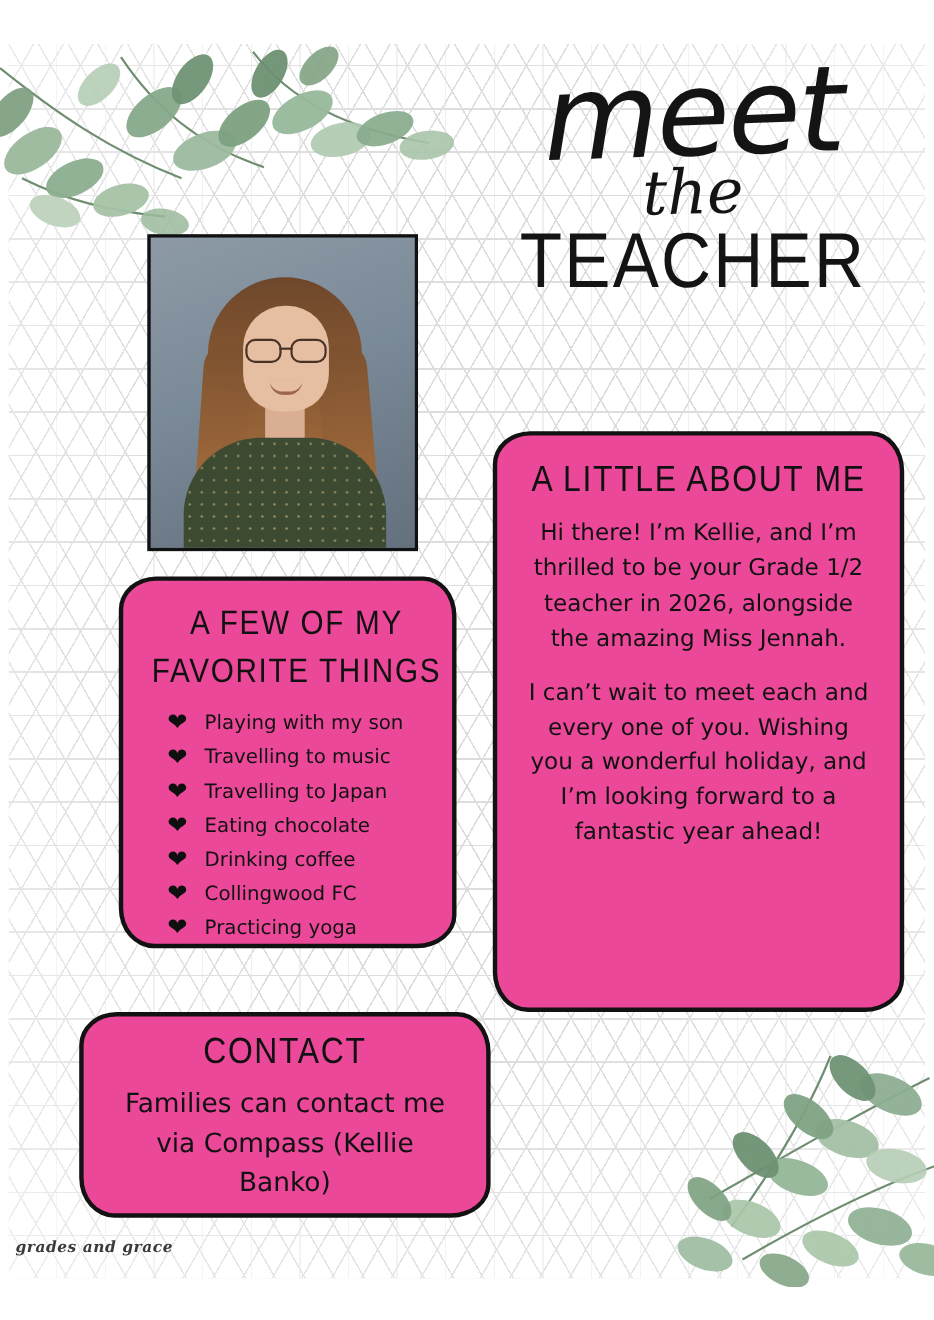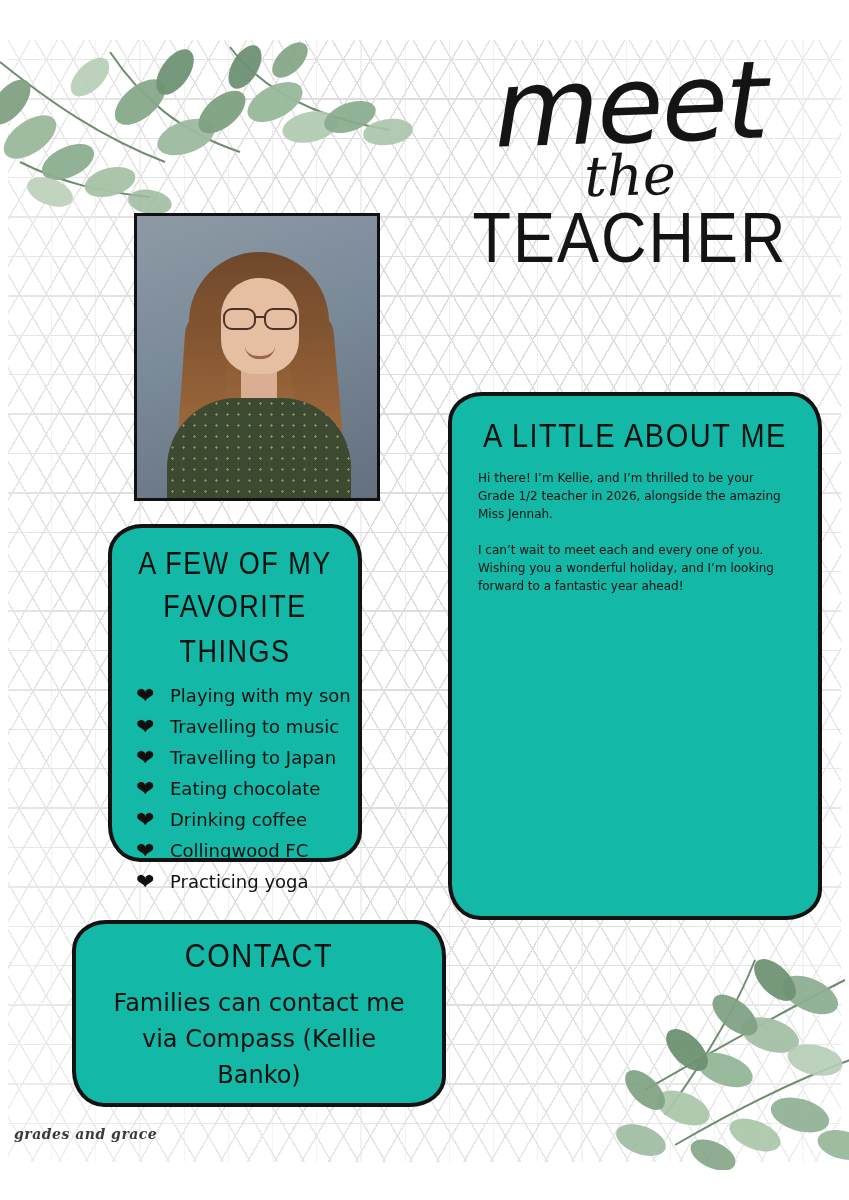--- a/index.html
+++ b/index.html
@@ -145,39 +145,40 @@
     background-image: radial-gradient(#cdbb82 1px, transparent 1.3px);
     background-size: 11px 11px;
     opacity:.55;
     border-radius: 70px 70px 0 0;
   }
   .ph-neck { position:absolute; left:104px; top:150px; width:36px; height:34px; background:#d9ae92; }
 
   
   .doodle-box {
     position: absolute;
-    background: #14b8a6;
+    background: #ec4899;
     border: 4px solid #121212;
     border-radius: 34px 30px 36px 32px / 30px 36px 30px 36px;
     box-sizing: border-box;
   }
   .box-title {
     text-align: center;
     font-family: "Liberation Sans", sans-serif;
     letter-spacing: 1.5px;
     color: #111;
     transform: scaleY(1.14);
   }
 
   
   #box-favorites {
     left: 108px;
     top: 524px;
-    width: 254px;
+    width: 307px;
     height: 338px;
+    padding-left: 16px;
   }
   #box-favorites .box-title {
     font-size: 27px;
     line-height: 1.42;
     margin-top: 22px;
   }
   .fav-list {
     list-style: none;
     margin: 20px 0 0 0;
     padding: 0 0 0 24px;
@@ -209,22 +210,23 @@
   }
   #box-about .box-title {
     font-size: 29px;
     margin-top: 24px;
   }
   .about-body {
     padding: 16px 26px 0 26px;
   }
   .about-body p {
     font-family: "DejaVu Sans", sans-serif;
-    font-size: 12px;
+    font-size: 21px;
     line-height: 1.52;
+    text-align: center;
     color: #111;
     margin: 0 0 17px 0;
   }
 
   
   #box-contact {
     left: 72px;
     top: 920px;
     width: 374px;
     height: 187px;

